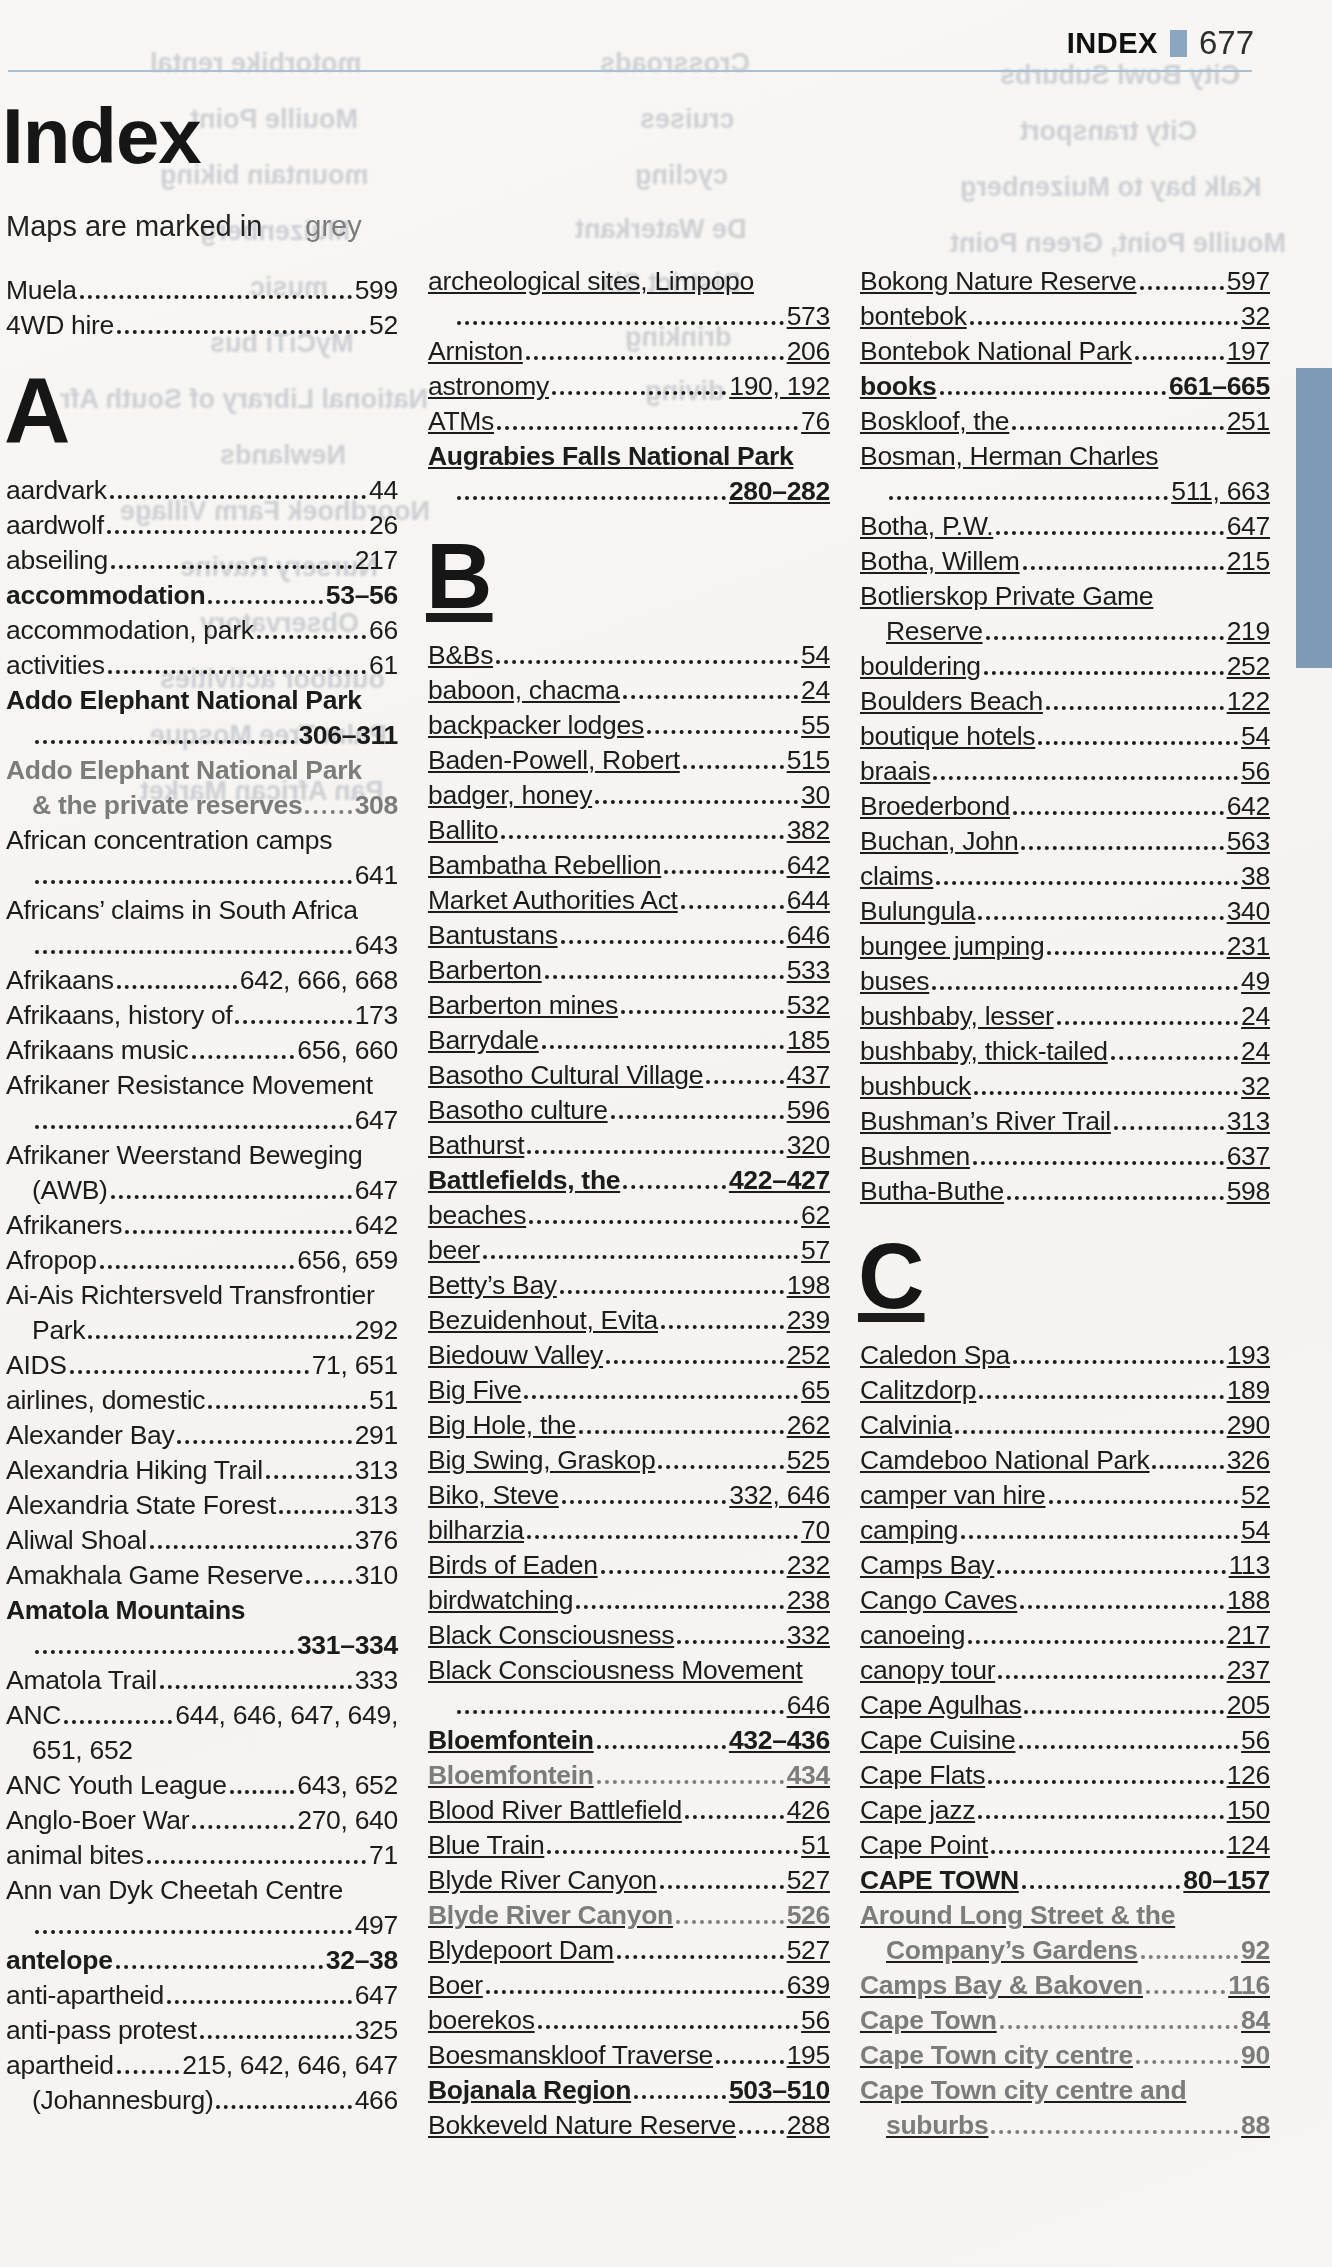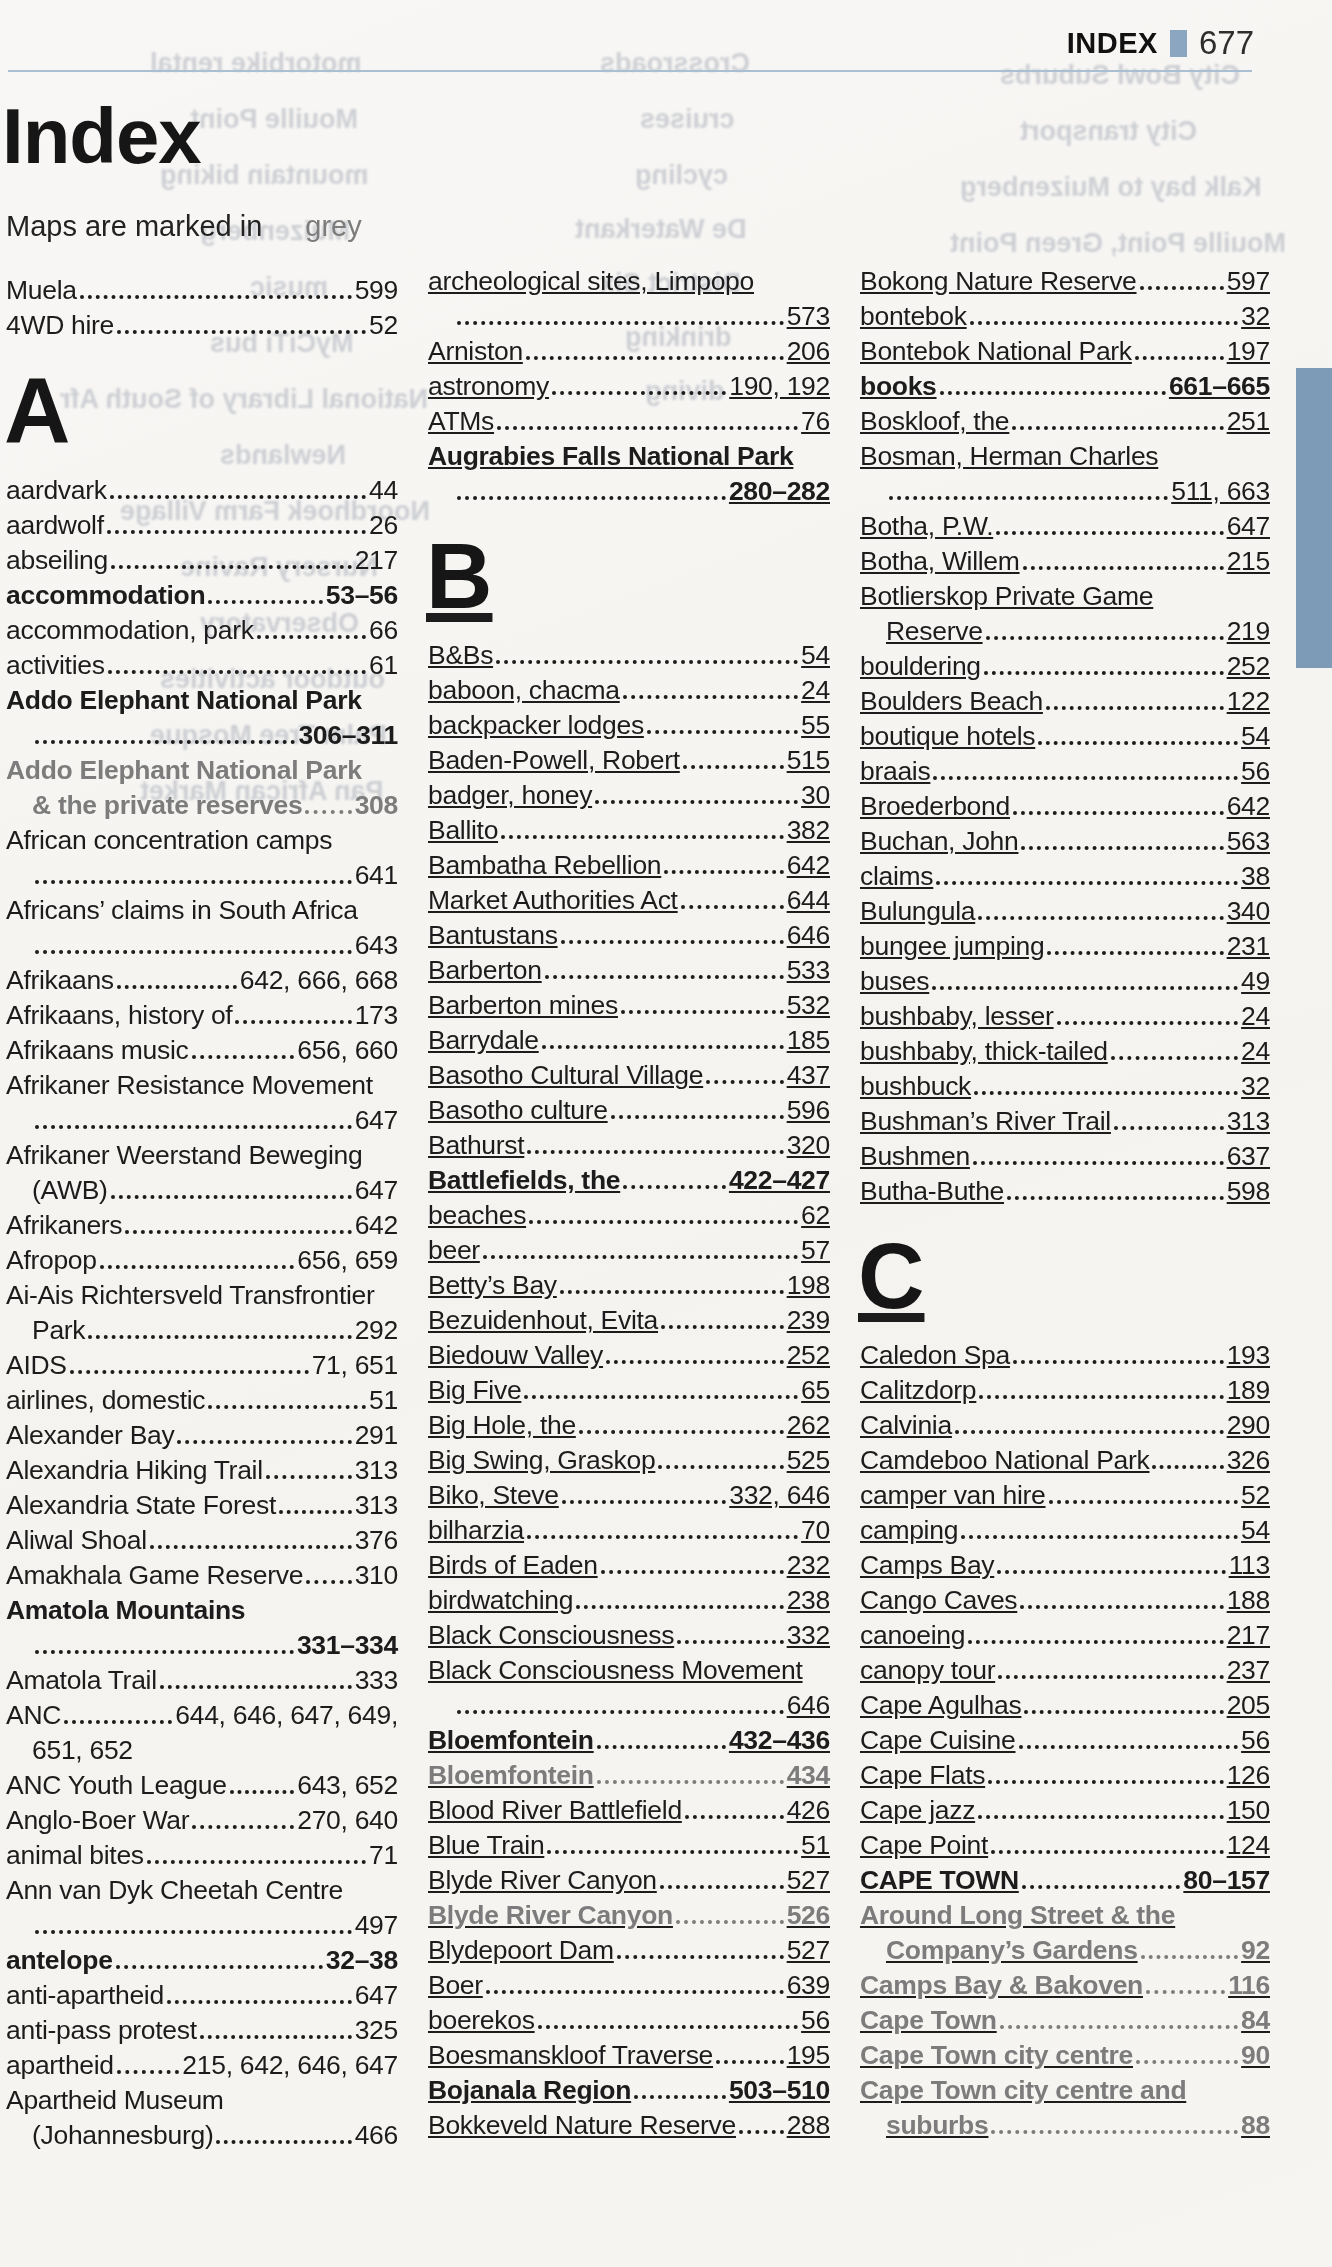--- a/index.html
+++ b/index.html
@@ -376,23 +376,20 @@
             </div>
           </div>
           <div class="entry">
             <div class="line">
               <span class="lbl">apartheid</span>
               <span class="dots"></span>
               <span class="pg">215, 642, 646, 647</span>
             </div>
           </div>
           <div class="entry">
-            <div class="line">
-              <span class="lbl">Apartheid Museum</span>
-            </div>
             <div class="line indent">
               <span class="lbl">(Johannesburg)</span>
               <span class="dots"></span>
               <span class="pg">466</span>
             </div>
           </div>
         </div>
     </div>
     <div class="col cont">
       <div class="col-list">

